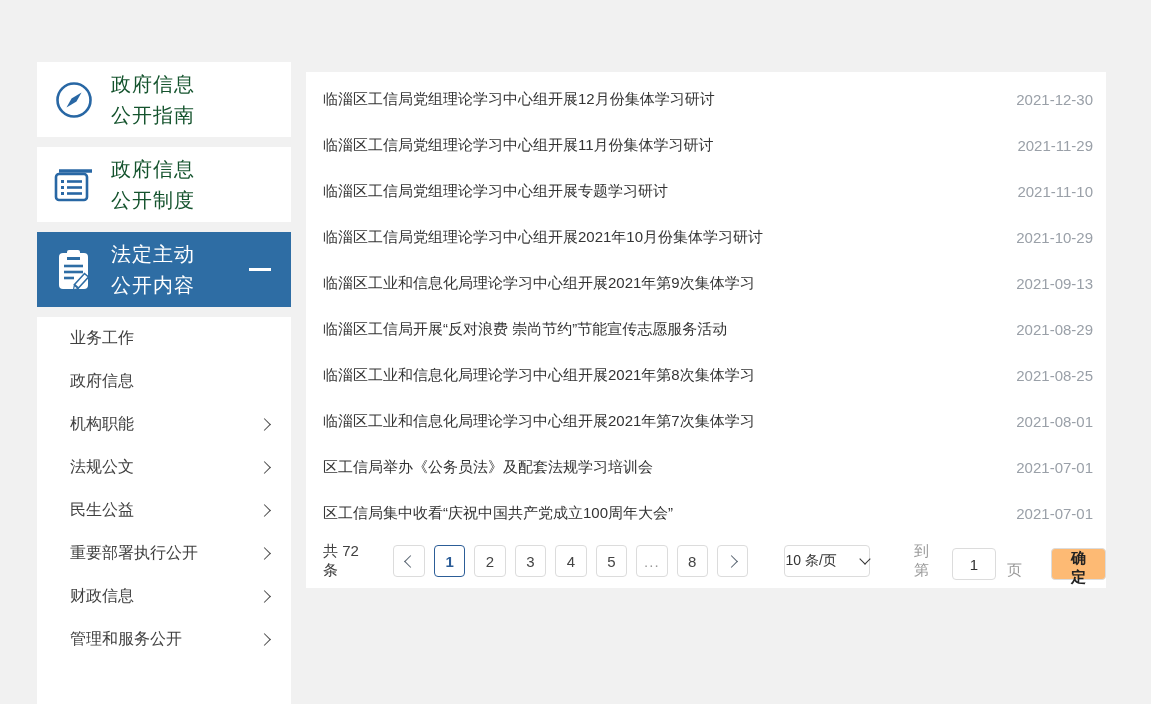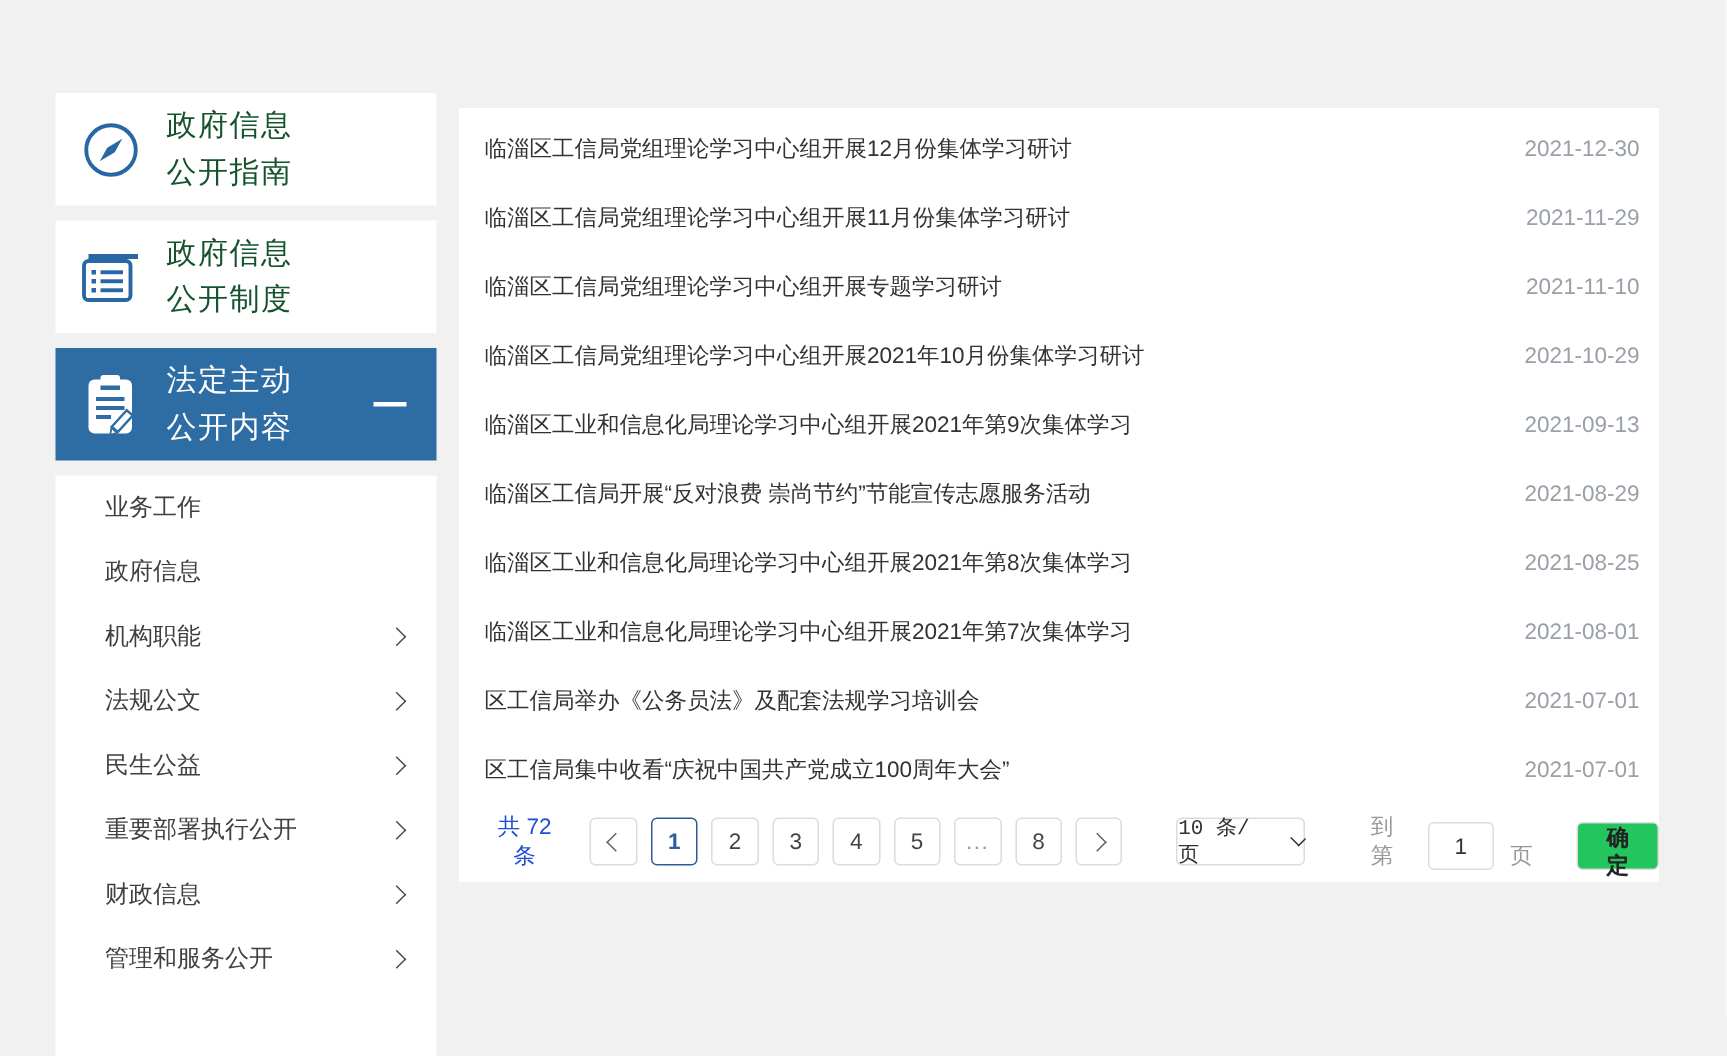--- a/index.html
+++ b/index.html
@@ -34,54 +34,54 @@
     color:#17568f;font-weight:bold;
   }
   
   .panel{position:absolute;left:306px;top:72px;width:800px;height:516px;background:#fff;}
   .news-list{list-style:none;margin:0;padding:4px 0 0 0;}
   .news-row{height:46px;display:flex;align-items:center;padding:0 13px 0 17px;}
   .news-title{font-size:15px;color:#333;cursor:pointer;white-space:nowrap;overflow:hidden;}
   .news-date{margin-left:auto;font-size:15px;color:#9aa0a8;flex:0 0 auto;padding-left:20px;}
   
   .pagination{display:flex;align-items:center;height:32px;margin:9px 0 0 17px;}
-  .pg-total{font-size:15px;color:#1d4ed8;margin-right:17px;text-align:center;}
+  .pg-total{font-size:15px;color:#404040;margin-right:17px;}
   .pg-btn{
     width:32px;height:32px;box-sizing:border-box;
     border:1px solid #dcdcdc;border-radius:4px;background:#fff;
     display:flex;align-items:center;justify-content:center;
     margin-right:9px;font-size:15px;color:#444;cursor:pointer;
   }
   .pg-btn.active{border:1.5px solid #2c5d97;color:#2c5d97;font-weight:bold;}
   .pg-btn.ellipsis{color:#999;letter-spacing:1px;}
   .chev-left,.chev-right{
     width:8px;height:8px;border-top:1.8px solid #55616e;border-right:1.8px solid #55616e;
   }
   .chev-left{transform:rotate(-135deg);margin-left:3px;}
   .chev-right{transform:rotate(45deg);margin-right:3px;}
   .page-size{
     width:88px;height:32px;box-sizing:border-box;margin-left:27px;
     border:1px solid #dcdcdc;border-radius:4px;background:#fff;
     display:flex;align-items:center;justify-content:center;gap:24px;
-    font-size:14px;color:#333;cursor:pointer;font-family:Liberation Mono, monospace;
+    font-size:14px;color:#333;cursor:pointer;
   }
   .caret-down{
     width:7px;height:7px;border-top:1.8px solid #333;border-right:1.8px solid #333;
     transform:rotate(135deg);margin-top:-4px;
   }
   .goto{display:flex;align-items:flex-end;margin-left:44px;font-size:15px;color:#999;}
   .goto-input{
     width:44px;height:32px;box-sizing:border-box;margin:0 11px;
     border:1px solid #dcdcdc;border-radius:4px;text-align:center;
     font-size:15px;color:#333;background:#fff;outline:none;
     font-family:"Liberation Sans","DejaVu Sans",sans-serif;
   }
   .confirm-btn{
     height:32px;box-sizing:border-box;margin-left:29px;padding:0 13px;
-    border:1px solid #dcdcdc;border-radius:4px;background:#22c55e;
+    border:1px solid #dcdcdc;border-radius:4px;background:#fdba74;
     font-size:15px;color:#222;font-weight:bold;cursor:pointer;
     font-family:"Liberation Sans","DejaVu Sans",sans-serif;
   }
 </style>
 </head>
 <body>
 
 <aside class="sidebar">
 
   <div class="side-card">

